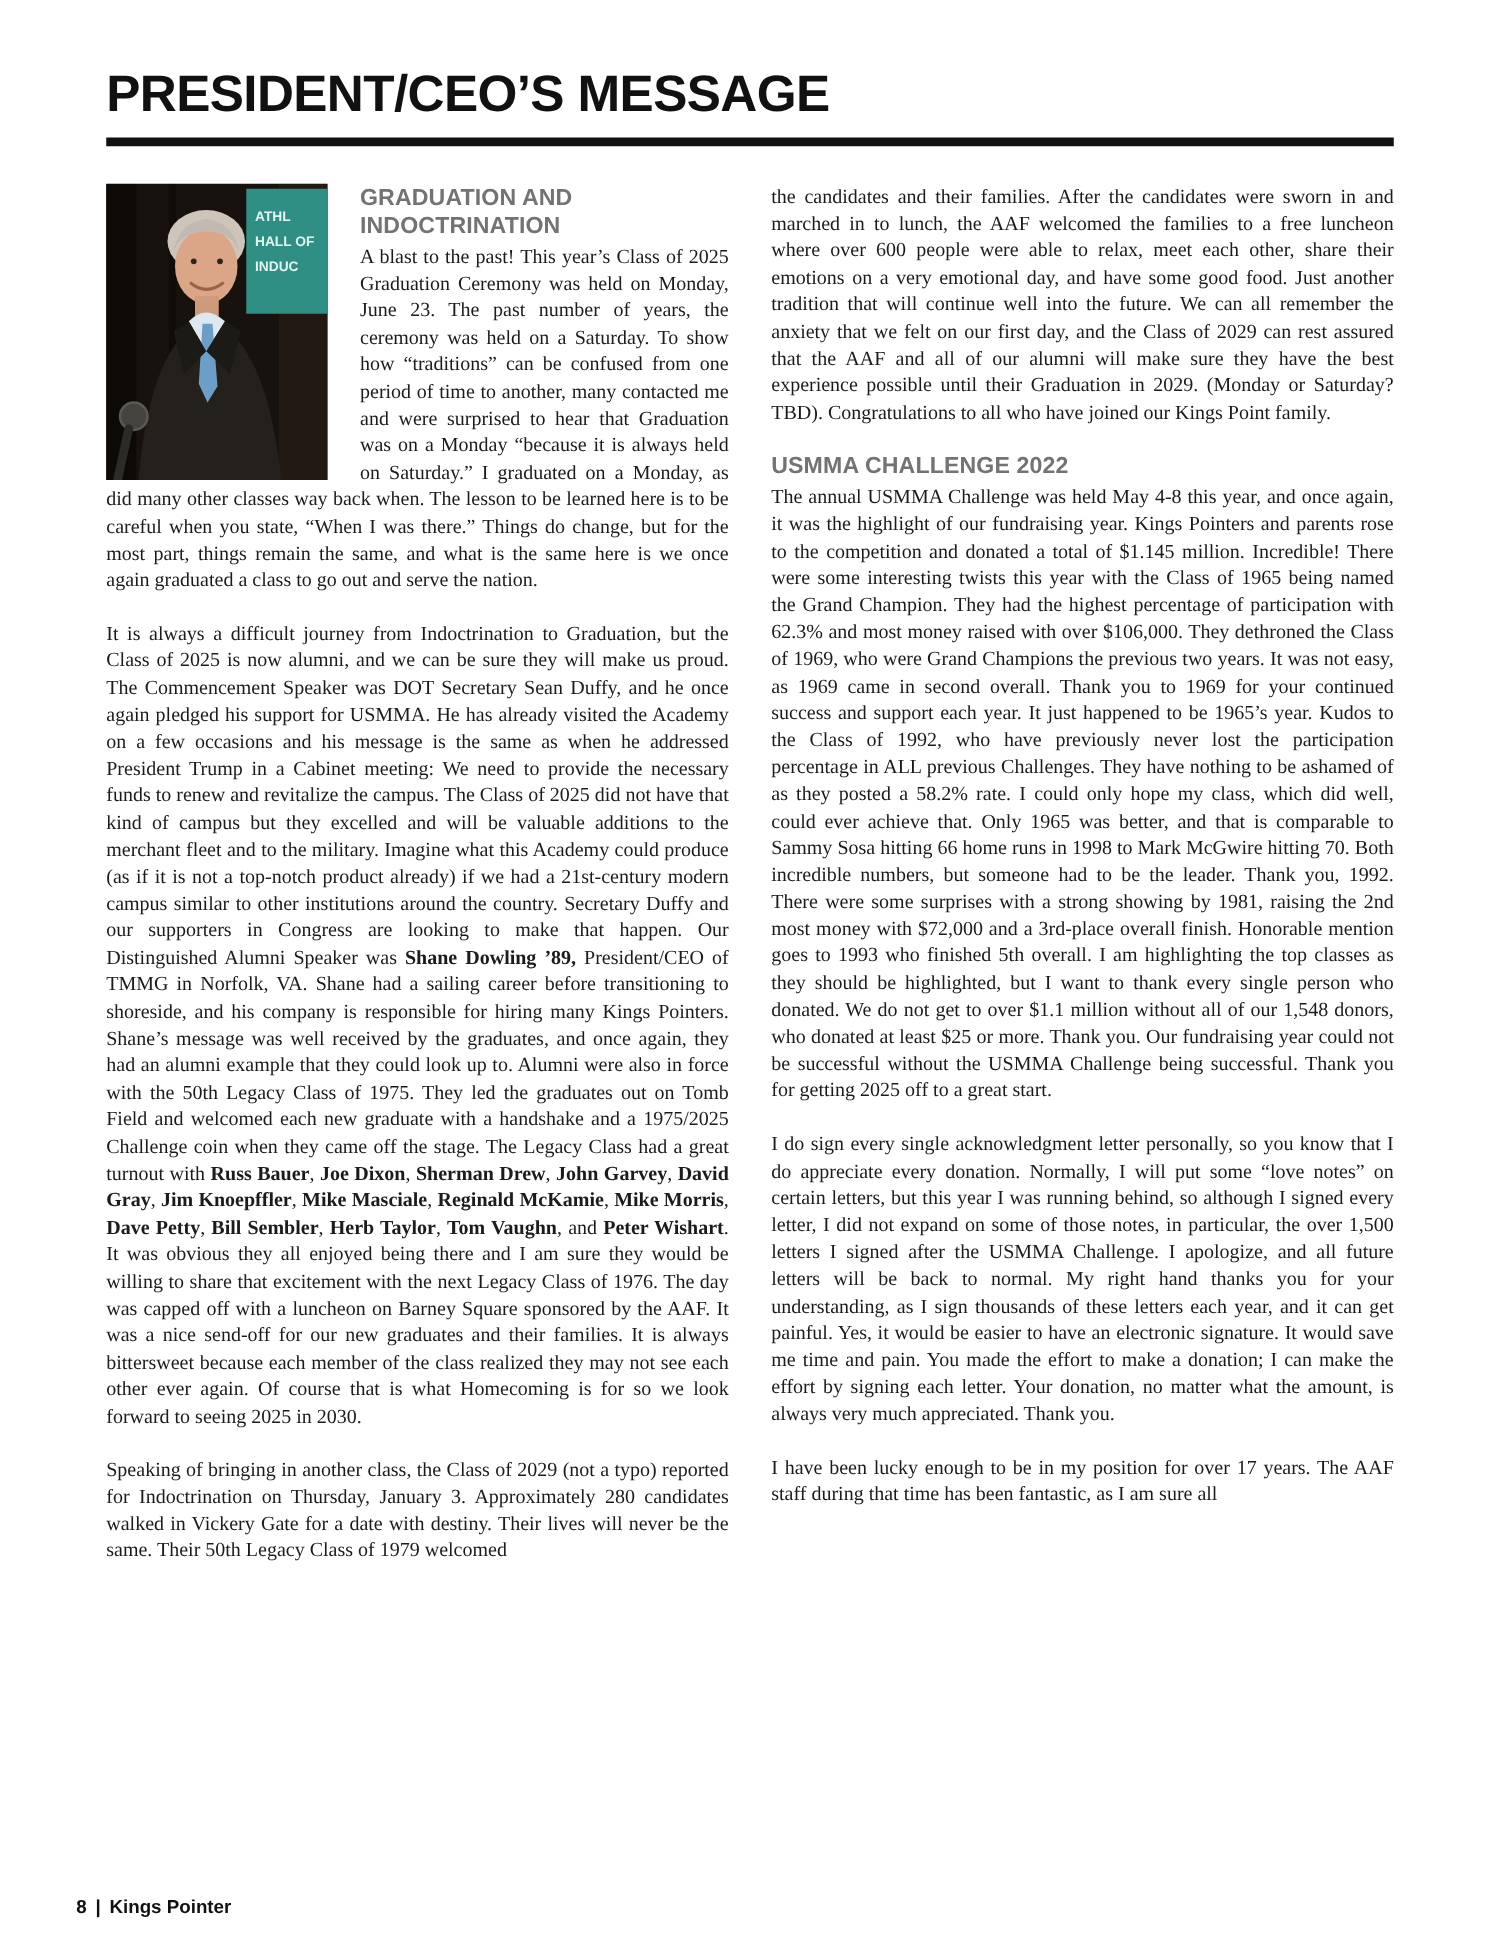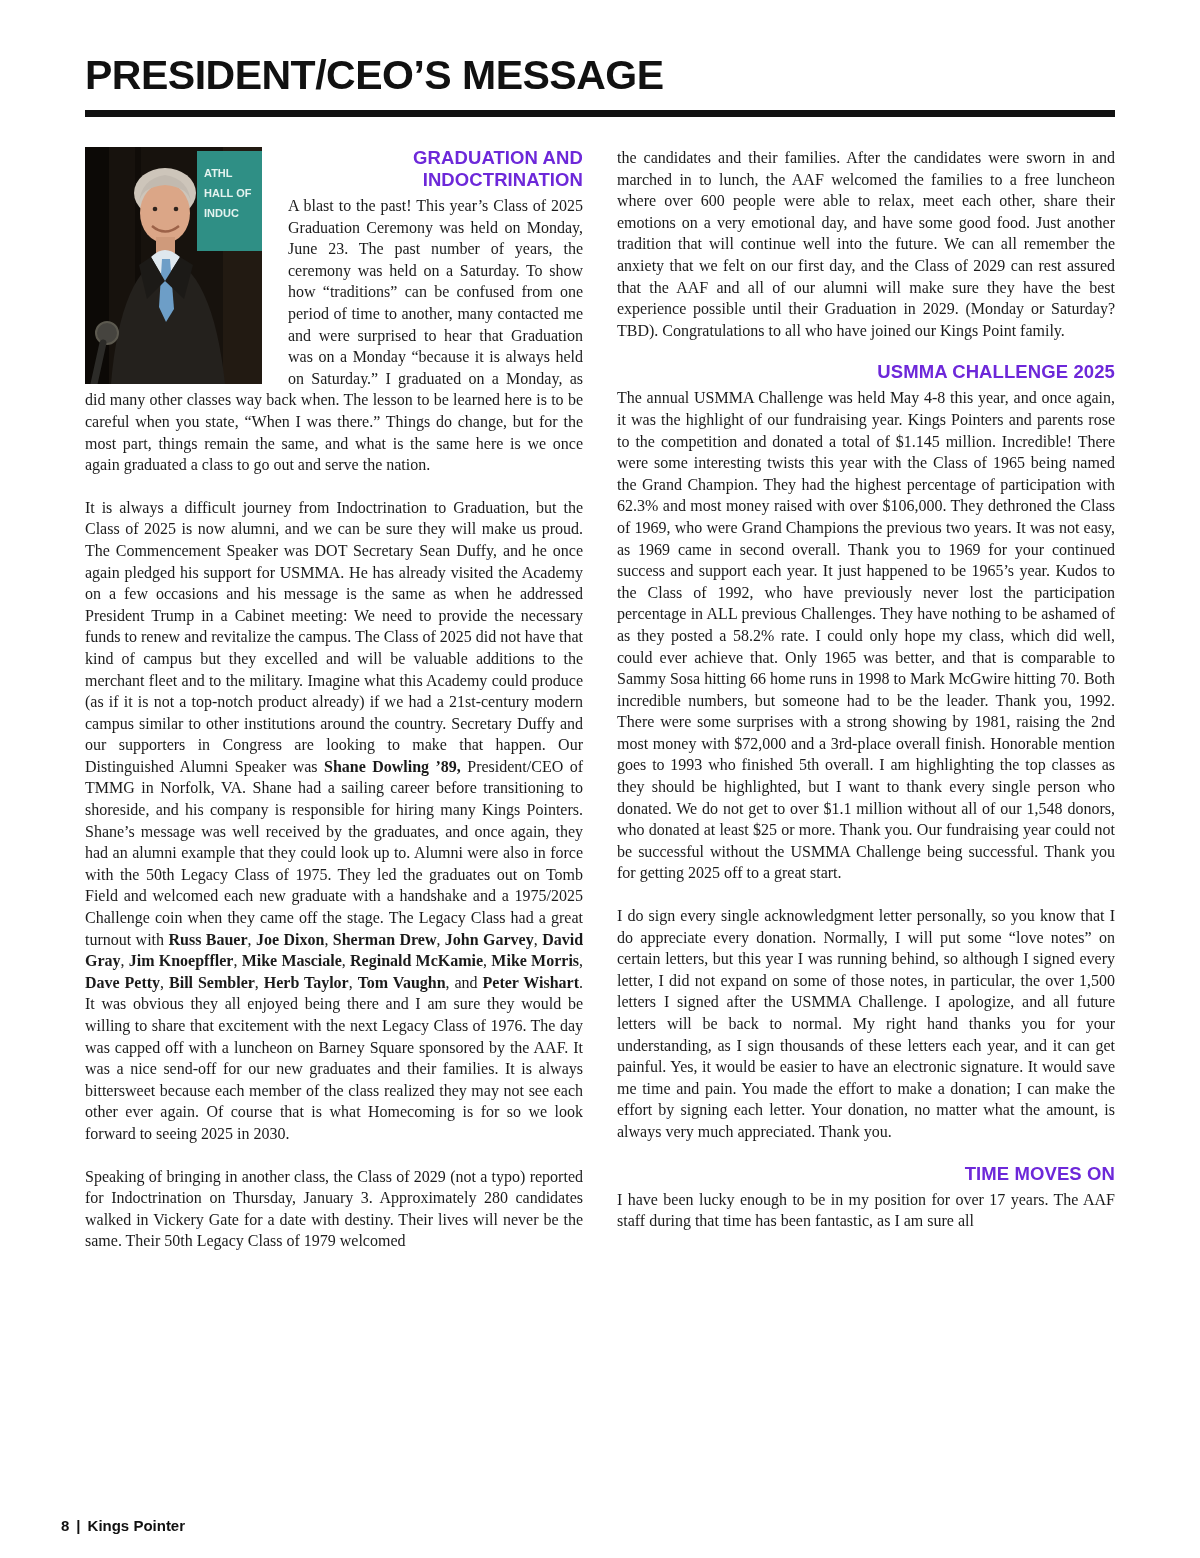--- a/index.html
+++ b/index.html
@@ -43,23 +43,23 @@
     font-size: 16px;
     line-height: 21.6px;
     text-align: justify;
     color: #1b1b1b;
   }
   .column h2 {
     font-family: "Liberation Sans", sans-serif;
     font-size: 18.5px;
     line-height: 22px;
     font-weight: bold;
-    color: #6d28d9;
+    color: #737373;
     margin: 20px 0 4px 0;
-    text-align: right;
+    text-align: left;
     letter-spacing: 0.1px;
   }
   .column p {
     margin: 0;
   }
   .column p + p { margin-top: 21px; }
   .column > :first-child { margin-top: 0; }
   .photo + h2 { margin-top: 0; }
   .column b { font-weight: bold; }
   .photo {
@@ -131,24 +131,23 @@
 
     <h2><span>GRADUATION AND INDOCTRINATION</span></h2>
         <p><span>A blast to the past! This year’s Class of 2025 Graduation Ceremony was held on Monday, June 23. The past number of years, the ceremony was held on a Saturday. To show how “traditions” can be confused from one period of time to another, many contacted me and were surprised to hear that Graduation was on a Monday “because it is always held on Saturday.” I graduated on a Monday, as did many other classes way back when. The lesson to be learned here is to be careful when you state, “When I was there.” Things do change, but for the most part, things remain the same, and what is the same here is we once again graduated a class to go out and serve the nation.</span></p>
         <p><span>It is always a difficult journey from Indoctrination to Graduation, but the Class of 2025 is now alumni, and we can be sure they will make us proud. The Commencement Speaker was DOT Secretary Sean Duffy, and he once again pledged his support for USMMA. He has already visited the Academy on a few occasions and his message is the same as when he addressed President Trump in a Cabinet meeting: We need to provide the necessary funds to renew and revitalize the campus. The Class of 2025 did not have that kind of campus but they excelled and will be valuable additions to the merchant fleet and to the military. Imagine what this Academy could produce (as if it is not a top-notch product already) if we had a 21st-century modern campus similar to other institutions around the country. Secretary Duffy and our supporters in Congress are looking to make that happen. Our Distinguished Alumni Speaker was </span><b>Shane Dowling ’89,</b><span> President/CEO of TMMG in Norfolk, VA. Shane had a sailing career before transitioning to shoreside, and his company is responsible for hiring many Kings Pointers. Shane’s message was well received by the graduates, and once again, they had an alumni example that they could look up to. Alumni were also in force with the 50th Legacy Class of 1975. They led the graduates out on Tomb Field and welcomed each new graduate with a handshake and a 1975/2025 Challenge coin when they came off the stage. The Legacy Class had a great turnout with </span><b>Russ Bauer</b><span>, </span><b>Joe Dixon</b><span>, </span><b>Sherman Drew</b><span>, </span><b>John Garvey</b><span>, </span><b>David Gray</b><span>, </span><b>Jim Knoepffler</b><span>, </span><b>Mike Masciale</b><span>, </span><b>Reginald McKamie</b><span>, </span><b>Mike Morris</b><span>, </span><b>Dave Petty</b><span>, </span><b>Bill Sembler</b><span>, </span><b>Herb Taylor</b><span>, </span><b>Tom Vaughn</b><span>, and </span><b>Peter Wishart</b><span>. It was obvious they all enjoyed being there and I am sure they would be willing to share that excitement with the next Legacy Class of 1976. The day was capped off with a luncheon on Barney Square sponsored by the AAF. It was a nice send-off for our new graduates and their families. It is always bittersweet because each member of the class realized they may not see each other ever again. Of course that is what Homecoming is for so we look forward to seeing 2025 in 2030.</span></p>
         <p><span>Speaking of bringing in another class, the Class of 2029 (not a typo) reported for Indoctrination on Thursday, January 3. Approximately 280 candidates walked in Vickery Gate for a date with destiny. Their lives will never be the same. Their 50th Legacy Class of 1979 welcomed</span></p>
       </div>
 
     <div class="column">
 
     <p><span>the candidates and their families. After the candidates were sworn in and marched in to lunch, the AAF welcomed the families to a free luncheon where over 600 people were able to relax, meet each other, share their emotions on a very emotional day, and have some good food. Just another tradition that will continue well into the future. We can all remember the anxiety that we felt on our first day, and the Class of 2029 can rest assured that the AAF and all of our alumni will make sure they have the best experience possible until their Graduation in 2029. (Monday or Saturday? TBD). Congratulations to all who have joined our Kings Point family.</span></p>
-        <h2><span>USMMA CHALLENGE 2025</span></h2>
+        <h2><span>USMMA CHALLENGE 2022</span></h2>
         <p><span>The annual USMMA Challenge was held May 4-8 this year, and once again, it was the highlight of our fundraising year. Kings Pointers and parents rose to the competition and donated a total of $1.145 million. Incredible! There were some interesting twists this year with the Class of 1965 being named the Grand Champion. They had the highest percentage of participation with 62.3% and most money raised with over $106,000. They dethroned the Class of 1969, who were Grand Champions the previous two years. It was not easy, as 1969 came in second overall. Thank you to 1969 for your continued success and support each year. It just happened to be 1965’s year. Kudos to the Class of 1992, who have previously never lost the participation percentage in ALL previous Challenges. They have nothing to be ashamed of as they posted a 58.2% rate. I could only hope my class, which did well, could ever achieve that. Only 1965 was better, and that is comparable to Sammy Sosa hitting 66 home runs in 1998 to Mark McGwire hitting 70. Both incredible numbers, but someone had to be the leader. Thank you, 1992. There were some surprises with a strong showing by 1981, raising the 2nd most money with $72,000 and a 3rd-place overall finish. Honorable mention goes to 1993 who finished 5th overall. I am highlighting the top classes as they should be highlighted, but I want to thank every single person who donated. We do not get to over $1.1 million without all of our 1,548 donors, who donated at least $25 or more. Thank you. Our fundraising year could not be successful without the USMMA Challenge being successful. Thank you for getting 2025 off to a great start.</span></p>
         <p><span>I do sign every single acknowledgment letter personally, so you know that I do appreciate every donation. Normally, I will put some “love notes” on certain letters, but this year I was running behind, so although I signed every letter, I did not expand on some of those notes, in particular, the over 1,500 letters I signed after the USMMA Challenge. I apologize, and all future letters will be back to normal. My right hand thanks you for your understanding, as I sign thousands of these letters each year, and it can get painful. Yes, it would be easier to have an electronic signature. It would save me time and pain. You made the effort to make a donation; I can make the effort by signing each letter. Your donation, no matter what the amount, is always very much appreciated. Thank you.</span></p>
-        <h2><span>TIME MOVES ON</span></h2>
         <p><span>I have been lucky enough to be in my position for over 17 years. The AAF staff during that time has been fantastic, as I am sure all</span></p>
       </div>
 
   </main>
 
   <footer class="page-footer">
     <span>8</span><span class="sep">|</span><span>Kings Pointer</span>
   </footer>
 
 </div>

